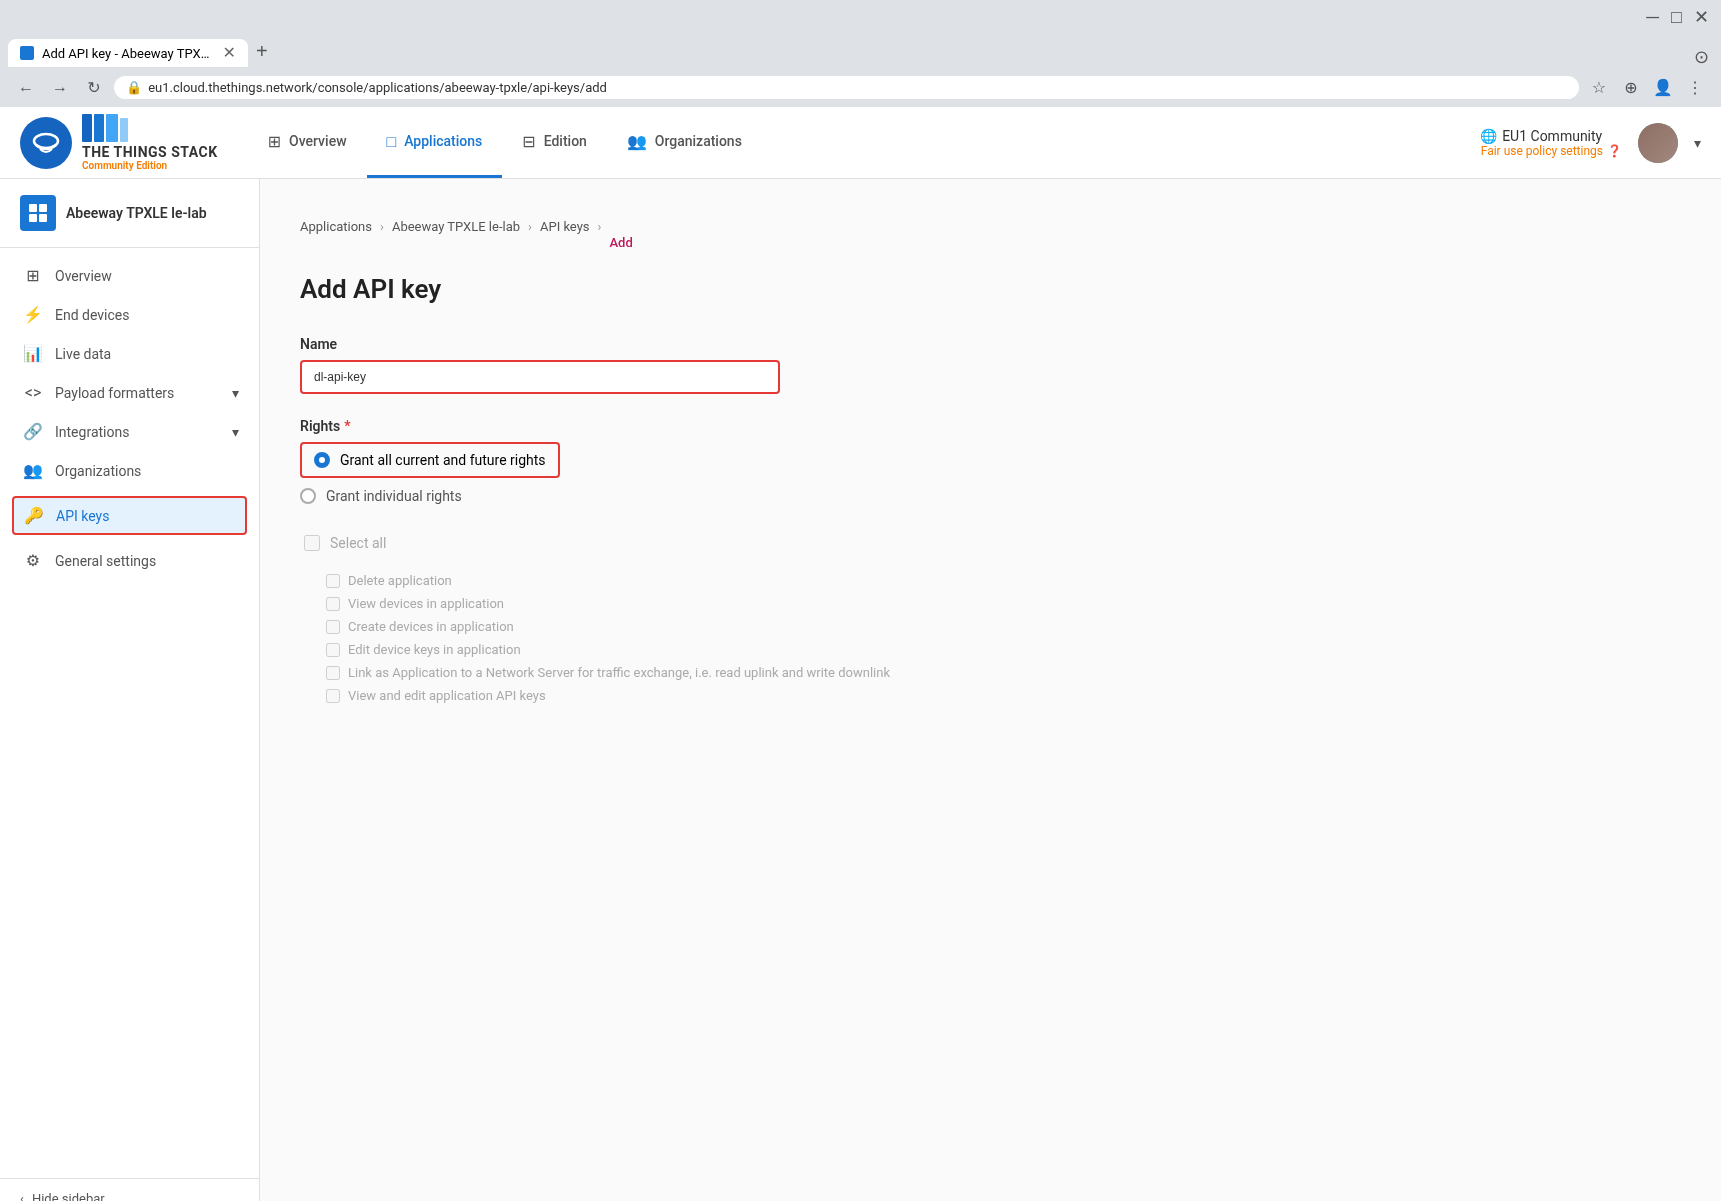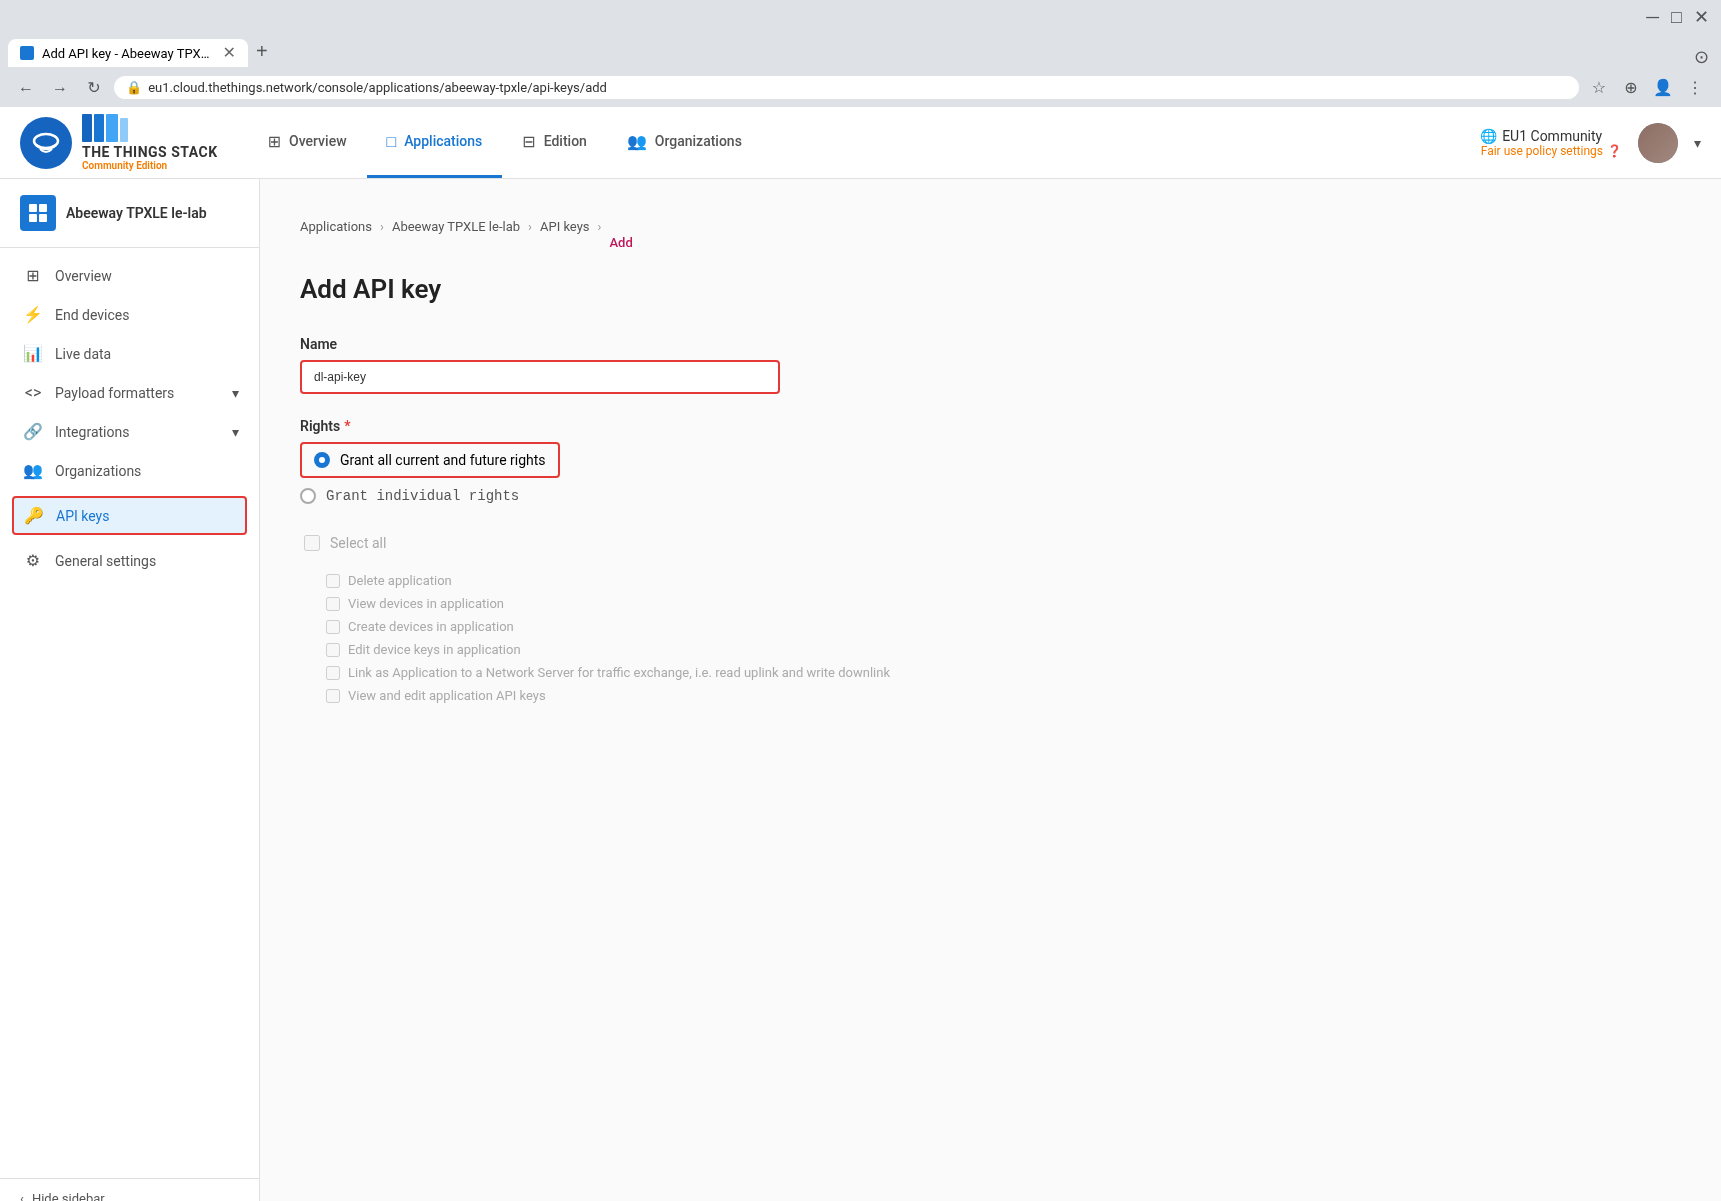--- a/index.html
+++ b/index.html
@@ -76,21 +76,21 @@
     .breadcrumb-current { color: #be185d; font-weight: 500; margin-top: 32px; }
 
     
     .page-title { font-size: 26px; font-weight: 600; color: #222; margin-bottom: 32px; }
 
     
     .form-group { margin-bottom: 24px; }
     .form-label { display: flex; align-items: center; gap: 4px; font-size: 14px; font-weight: 600; color: #333; margin-bottom: 8px; }
     .required-star { color: #e53935; }
     .form-input { width: 100%; max-width: 480px; padding: 8px 12px; border: 2px solid #e53935; border-radius: 4px; font-size: 12px; color: #333; outline: none; }
-    .radio-option { display: flex; align-items: flex-end; gap: 10px; padding: 6px 0; cursor: pointer; font-family: Liberation Mono, monospace; }
+    .radio-option { display: flex; align-items: flex-end; gap: 10px; padding: 6px 0; cursor: pointer; }
     .select-all-option { display: flex; align-items: center; gap: 10px; padding: 6px 0; cursor: pointer; }
     .checkbox-input { width: 16px; height: 16px; cursor: pointer; }
     .select-all-label { font-size: 14px; color: #aaa; cursor: pointer; }
 
     .rights-list { margin-top: 12px; padding-left: 26px; }
     .right-item { padding: 4px 0; font-size: 13px; color: #aaa; display: flex; align-items: center; gap: 8px; }
     .right-checkbox { width: 14px; height: 14px; }
 
     
     .ttn-circle { width: 52px; height: 52px; border-radius: 50%; background: #1565c0; display: flex; align-items: center; justify-content: center; overflow: hidden; }

